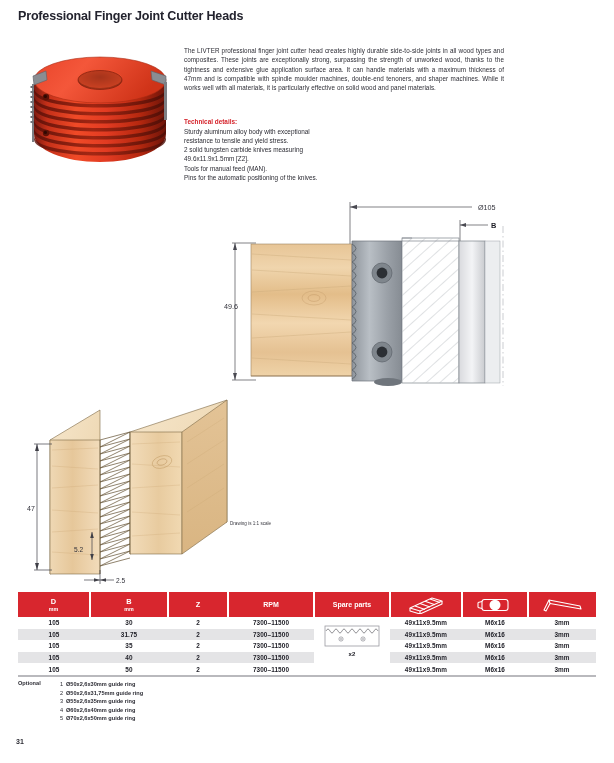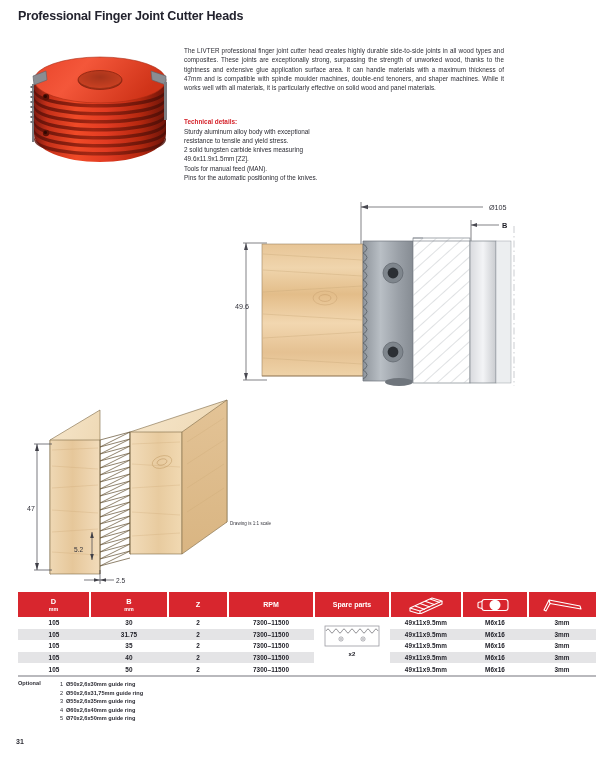--- a/index.html
+++ b/index.html
@@ -25,21 +25,21 @@
   .desc{
     position:absolute;left:184px;top:46px;width:320px;
     font-size:6.3px;line-height:9.3px;color:#2c2c34;text-align:justify;
     letter-spacing:0.06px;
   }
   .tech{position:absolute;left:184px;top:117px;width:320px;font-size:6.4px;line-height:9.2px;}
   .tech .th{color:#d5232b;font-weight:bold;display:block;margin-bottom:0.5px;}
   .tech .tl{display:block;color:#2c2c34;}
 
   
-  .dwg-top{position:absolute;left:227px;top:196px;width:380px;height:190px;}
+  .dwg-top{position:absolute;left:216px;top:196px;width:380px;height:190px;}
   .dwg-bot{position:absolute;left:22px;top:392px;width:262px;height:196px;}
 
   
   .tbl{position:absolute;left:18px;top:592px;width:578px;border-collapse:collapse;}
   .tbl td,.tbl th{padding:0;margin:0;}
   .hdr td{
     background:#d8262e;color:#ffffff;text-align:center;vertical-align:middle;
     height:25px;font-weight:bold;font-size:7px;
     border-right:2px solid #ffffff;
   }

